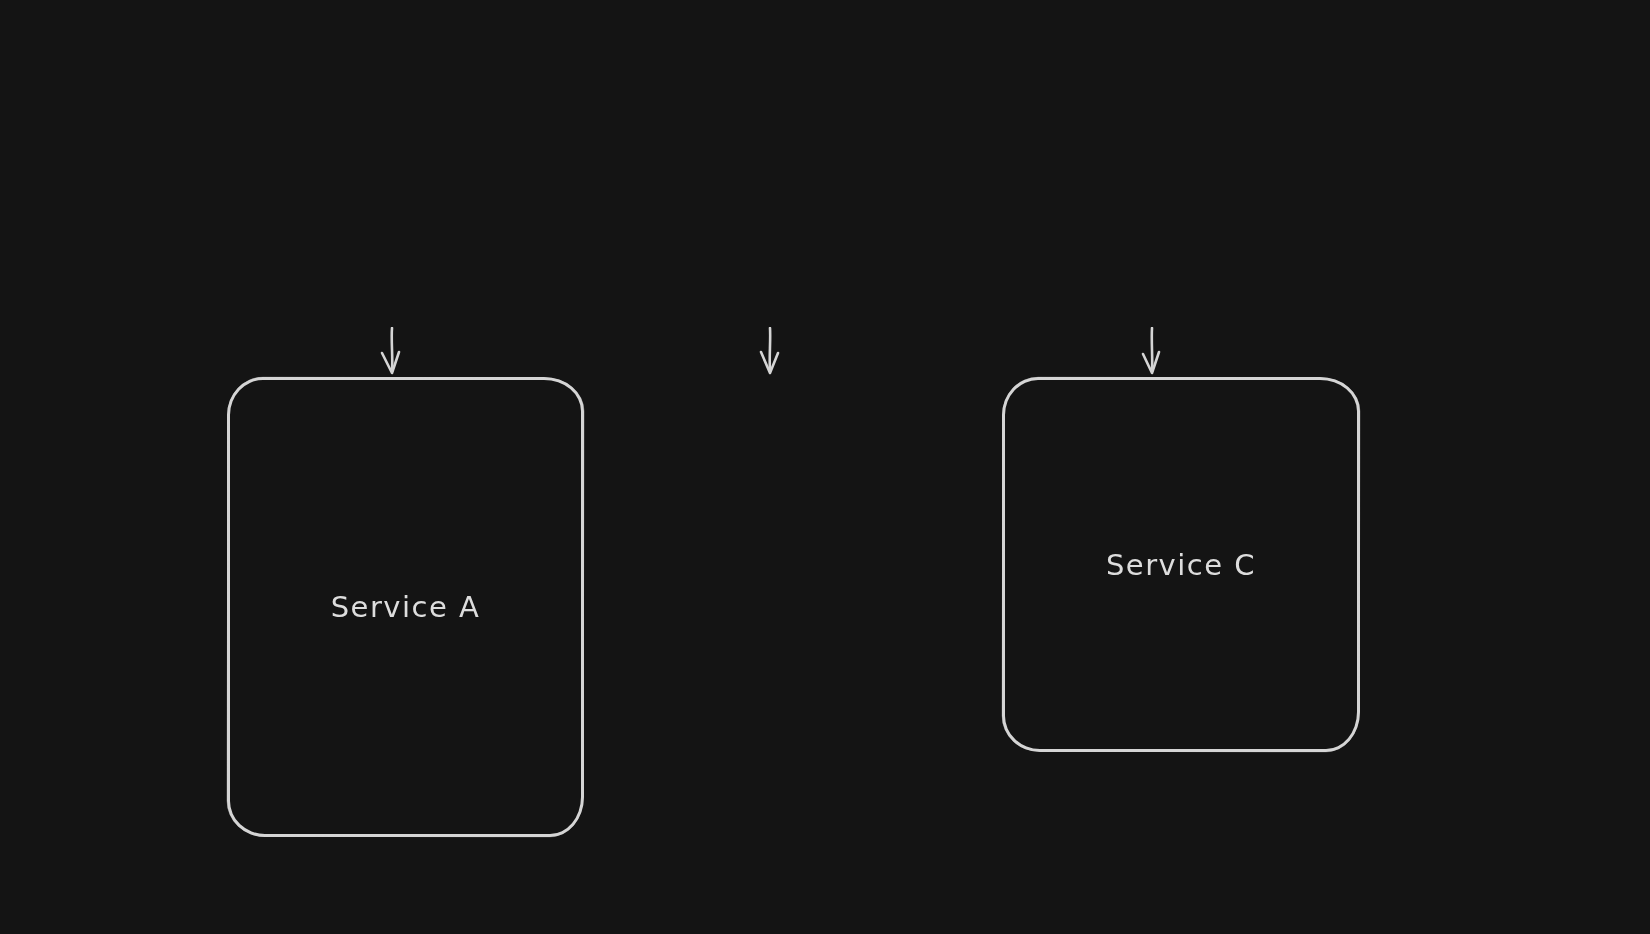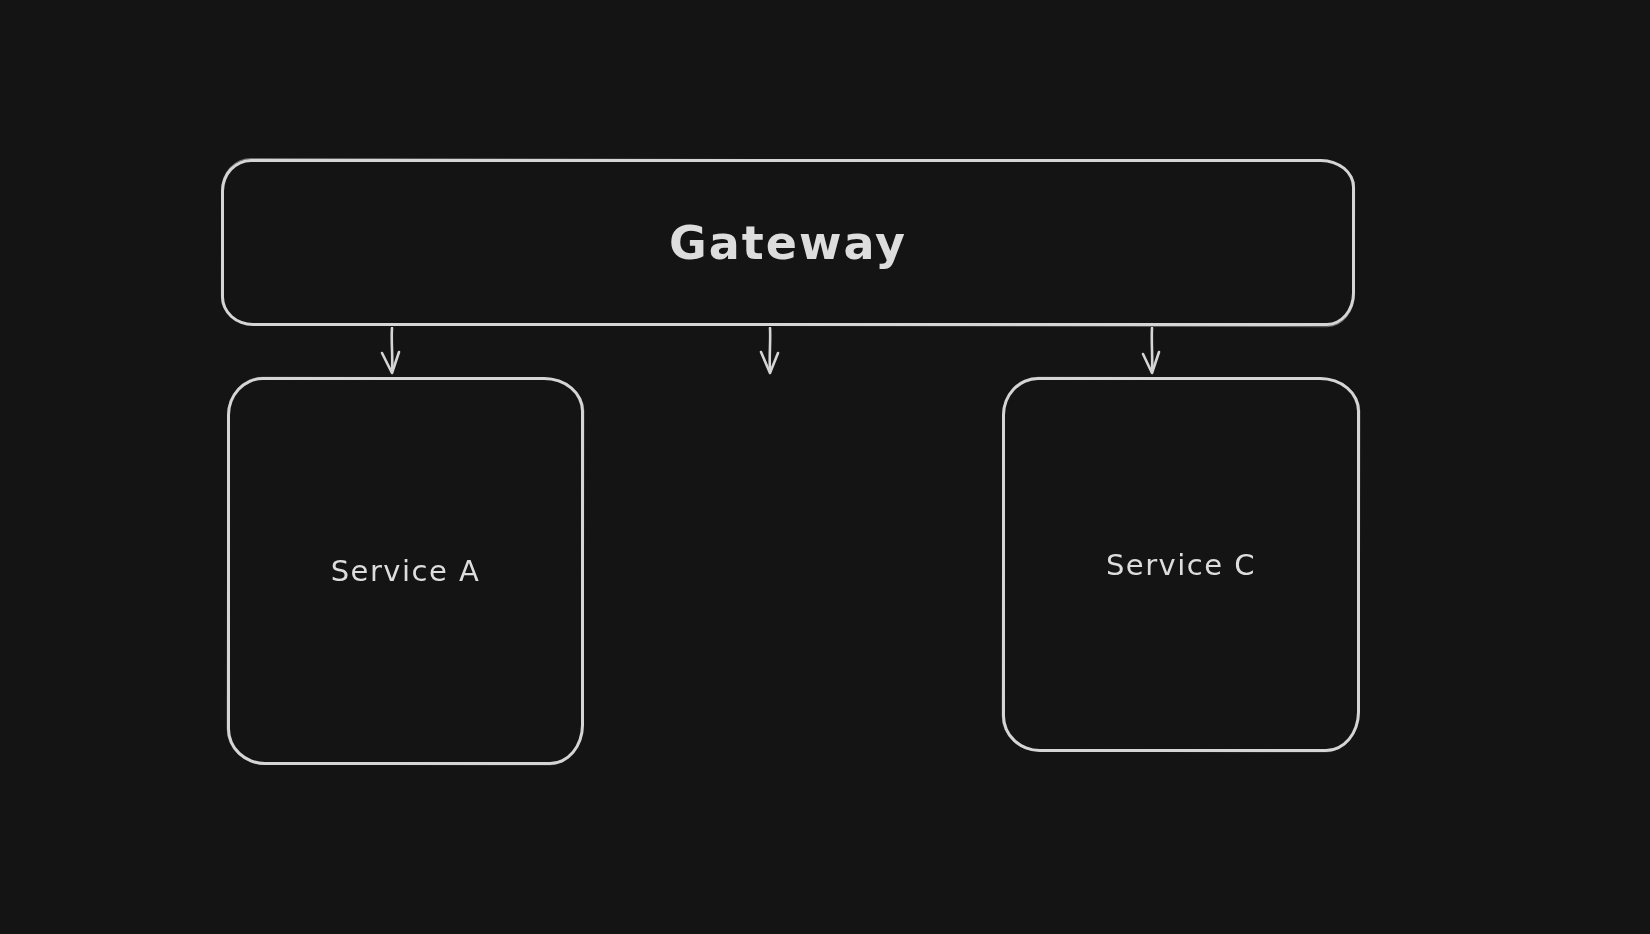--- a/index.html
+++ b/index.html
@@ -43,21 +43,21 @@
     height: 167px;
     border-radius: 30px 34px 28px 32px / 32px 28px 33px 29px;
   }
   .gateway .label {
     font-size: 46px;
     font-weight: 700;
     letter-spacing: 2px;
   }
   .service {
     width: 357px;
-    height: 388px;
+    height: 460px;
     border-radius: 36px 40px 34px 38px / 38px 34px 40px 36px;
   }
   .service .label {
     font-size: 29px;
     font-weight: 400;
     letter-spacing: 1.5px;
   }
   .service-a { left: 227px;  top: 377px; }
   .service-b { left: 615px;  top: 376px; height: 379px; }
   .service-c { left: 1002px; top: 377px; width: 358px; height: 375px; }
@@ -80,23 +80,20 @@
     stroke-width: 2.6;
     stroke-linecap: round;
     stroke-linejoin: round;
   }
 </style>
 </head>
 <body>
 
 <div class="canvas">
 
-  <div class="node gateway">
-    <span class="label">Gateway</span>
-  </div>
 
   <svg class="edge edge-a" viewBox="0 0 44 49">
     <path d="M22,1 C21,14 23,30 22,44"></path>
     <polyline points="12,26 22,46 29,25"></polyline>
   </svg>
 
   <svg class="edge edge-b" viewBox="0 0 44 49">
     <path d="M22,1 C22.8,14 21,30 22,44"></path>
     <polyline points="13,25 22,46 30,26"></polyline>
   </svg>

